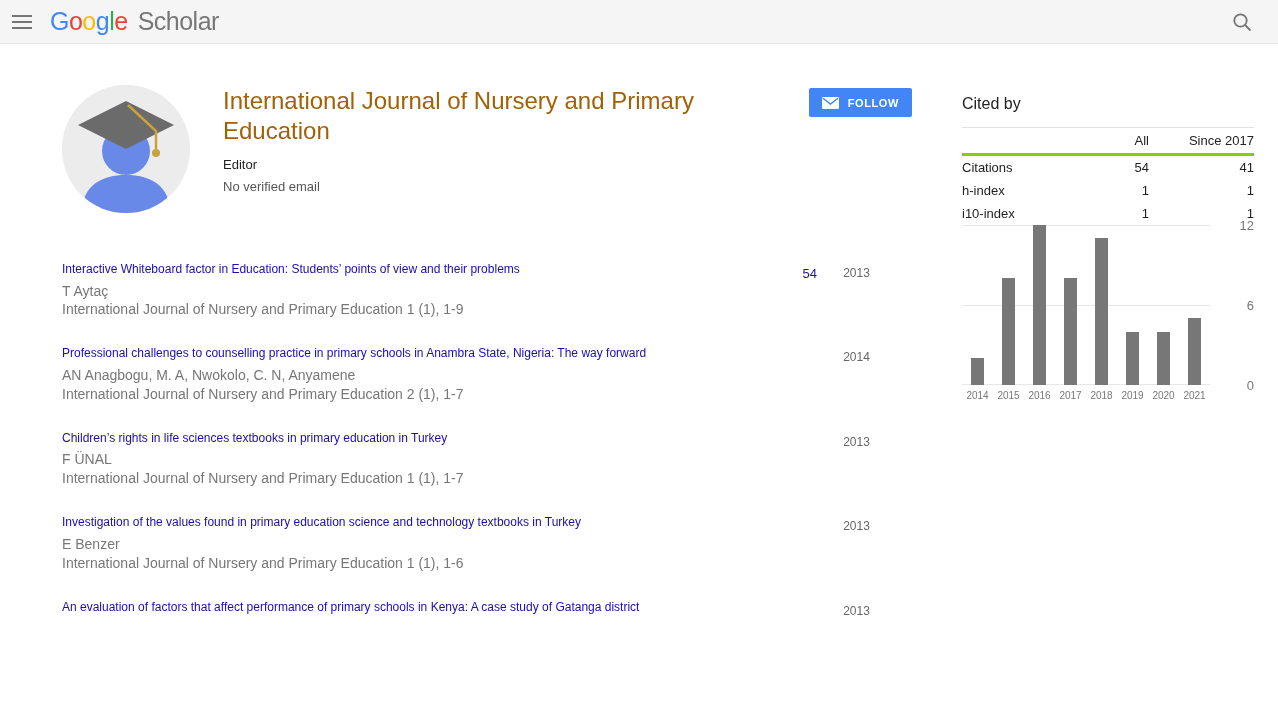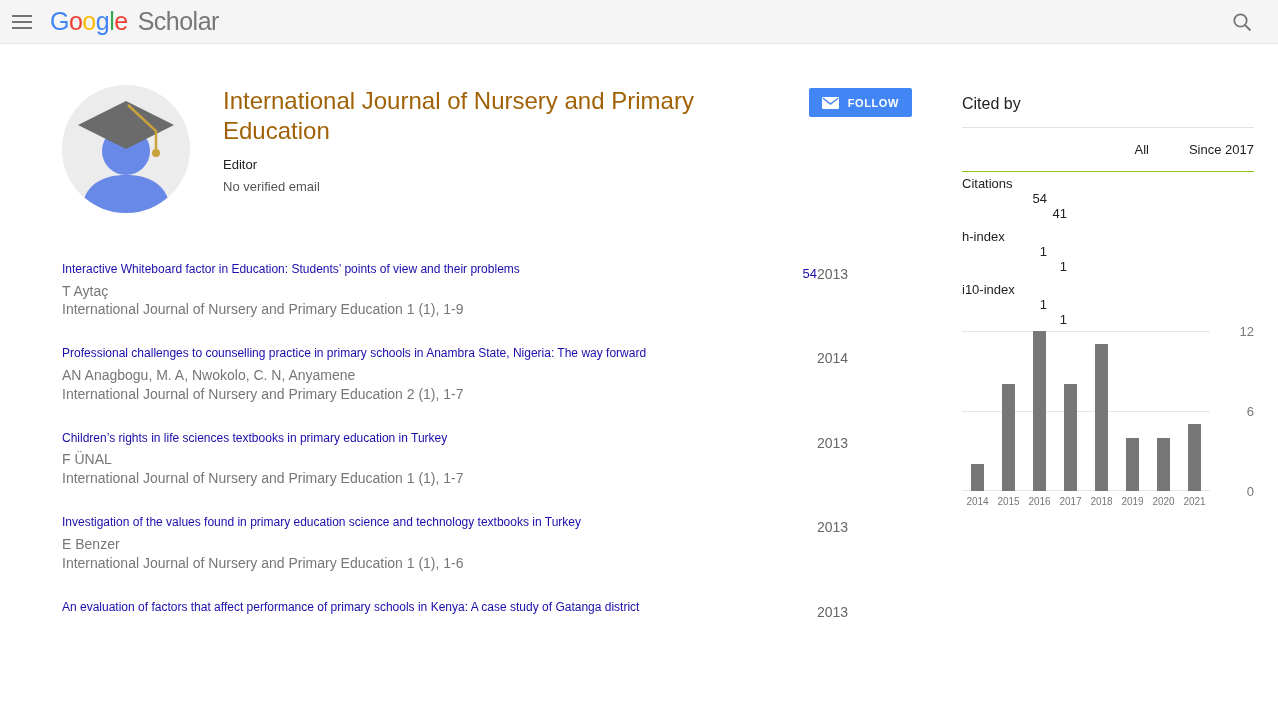--- a/index.html
+++ b/index.html
@@ -85,29 +85,29 @@
   .col-cited { width: 110px; text-align: right; color: #444; }
   .col-year { width: 95px; text-align: right; padding-right: 16px; color: #1a73e8; cursor: pointer; }
   .article-row { display: flex; padding: 13px 0 14px; }
   .art-main { flex: 1; min-width: 0; padding-right: 30px; }
   .art-title {
     font-size: 12px; color: #1a0dab; line-height: 1.3;
     margin-bottom: 4px; cursor: pointer; display: block; text-decoration: none;
   }
   .art-authors, .art-venue { font-size: 14px; color: #777; line-height: 1.35; }
   .art-cited { width: 110px; text-align: right; font-size: 13px; color: #1a0dab; padding-top: 4px; cursor: pointer; }
-  .art-year { width: 95px; text-align: left; padding-right: 16px; font-size: 14px; color: #666; padding-top: 4px; }
+  .art-year { width: 95px; text-align: center; padding-right: 16px; font-size: 12px; color: #666; padding-top: 4px; }
 
   
   .cb-title { font-size: 16px; font-weight: 400; color: #222; margin: 0 0 14px; }
   .cb-header {
-    display: flex; padding: 14px 0; font-size: 13px; color: #222;
-    border-top: 1px solid #e1e1e1; border-bottom: 1px solid #84cc16;
-  }
-  .cb-row { display: flex; padding: 4px 0; font-size: 13px; flex-direction: column; }
+    display: flex; padding: 5px 0; font-size: 13px; color: #222;
+    border-top: 1px solid #e1e1e1; border-bottom: 3px solid #84cc16;
+  }
+  .cb-row { display: flex; padding: 4px 0; font-size: 13px; }
   .cb-row:first-of-type { padding-top: 9px; }
   .cb-label { flex: 1; color: #222; cursor: pointer; }
   .cb-all { width: 85px; text-align: right; color: #222; }
   .cb-since { width: 105px; text-align: right; color: #222; }
 
   
   .chart-wrap { display: flex; }
   .plot { position: relative; width: 248px; height: 160px; }
   .gridline { position: absolute; left: 0; right: 0; height: 1px; background: #e7e7e7; }
   .bars { position: absolute; left: 0; right: 0; top: 0; bottom: 0; display: flex; align-items: flex-end; }

